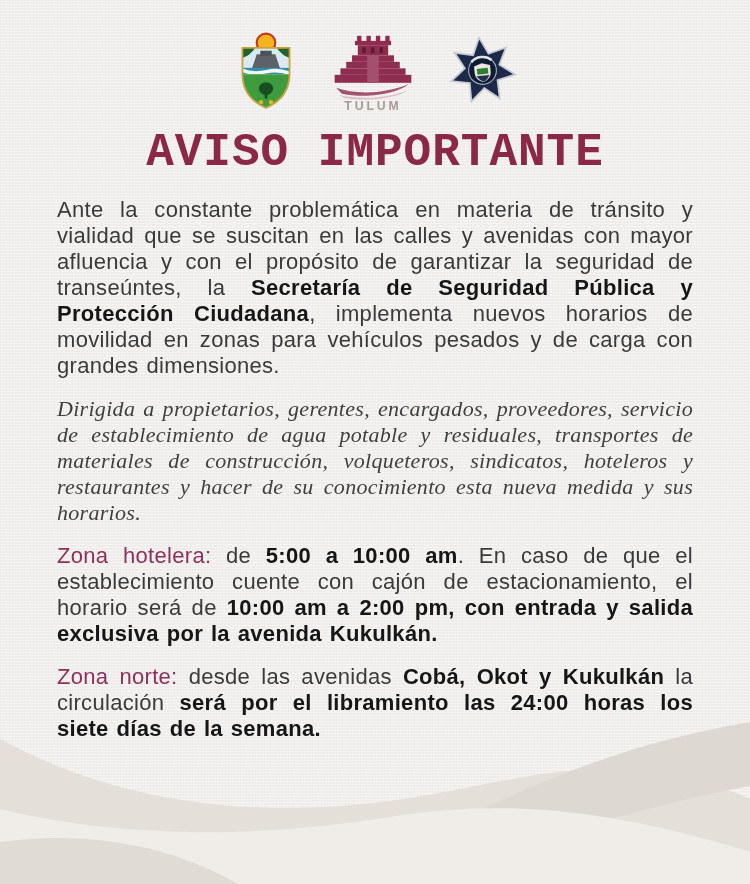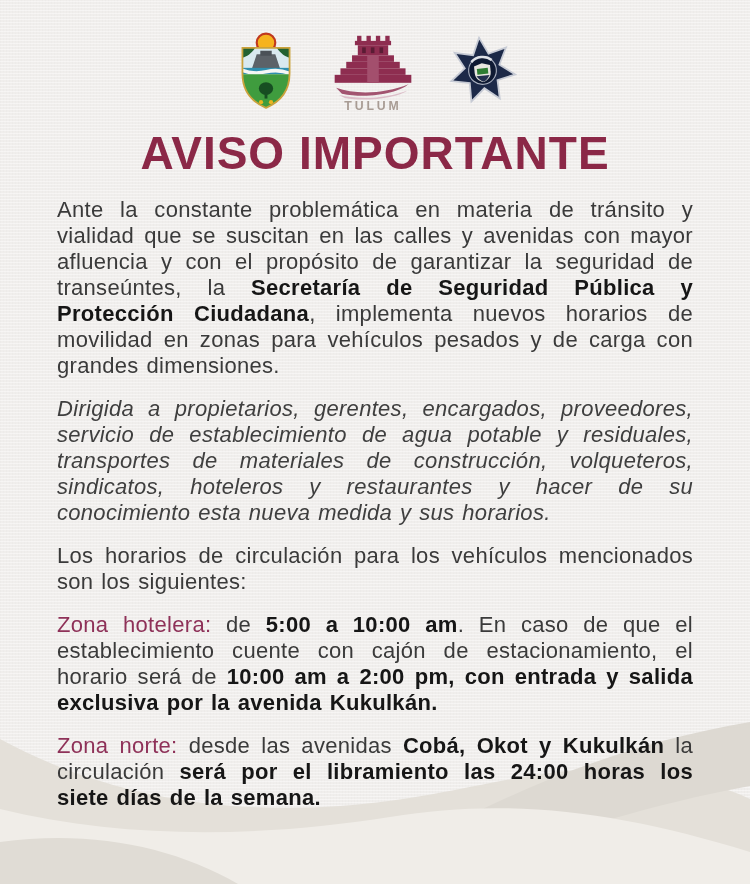--- a/index.html
+++ b/index.html
@@ -16,31 +16,32 @@
       #f2f0ee;
   }
   .waves{position:absolute;left:0;bottom:0;width:750px;height:200px;z-index:0;}
   .content{position:relative;z-index:1;padding:30px 57px 0 57px;}
   .logos{display:flex;justify-content:center;align-items:center;gap:24px;height:80px;}
   .logo{display:block;}
   .title{
     text-align:center;margin:18px 0 2px 0;
     font-size:46px;line-height:1.12;font-weight:bold;letter-spacing:1px;
     color:#8b2847;
+    font-family:Liberation Mono, monospace;
   }
   .para{
     margin:17px 0 0 0;text-align:justify;
     font-size:22px;line-height:26px;letter-spacing:0.3px;word-spacing:1.5px;
     color:#3a3a3a;
   }
   .seg-normal{font-weight:normal;}
   .seg-bold{font-weight:bold;color:#161616;}
   .seg-italic{font-style:italic;color:#3f3f3f;}
   .seg-label{font-weight:normal;color:#8e3158;}
-  .para-italic{font-style:italic;}
+  .para-italic{font-style:italic;font-family:Liberation Serif, serif;}
   .para-bold{font-weight:bold;color:#161616;}
   .tulum-word{font-family:"Liberation Sans", sans-serif;}
 </style>
 </head>
 <body>
 
 <div class="page">
 
   <svg class="waves" viewBox="0 0 750 200" preserveAspectRatio="none" aria-hidden="true">
     <path d="M0,55 C110,115 230,130 340,122 C470,113 540,75 650,88 C690,93 725,103 750,115 L750,200 L0,200 Z" fill="#e4e0d9"></path>
@@ -111,21 +112,20 @@
         </g>
       </svg>
     </div>
 
     <h1 class="title">AVISO IMPORTANTE</h1>
 
     <p class="para"><span class="seg-normal">Ante la constante problemática en materia de tránsito y vialidad que se suscitan en las calles y avenidas con mayor afluencia y con el propósito de garantizar la seguridad de transeúntes, la </span><span class="seg-bold">Secretaría de Seguridad Pública y Protección Ciudadana</span><span class="seg-normal">, implementa nuevos horarios de movilidad en zonas para vehículos pesados y de carga con grandes dimensiones.</span></p>
 
     <p class="para para-italic"><span class="seg-italic">Dirigida a propietarios, gerentes, encargados, proveedores, servicio de establecimiento de agua potable y residuales, transportes de materiales de construcción, volqueteros, sindicatos, hoteleros y restaurantes y hacer de su conocimiento esta nueva medida y sus horarios.</span></p>
 
-    <p class="para"><span class="seg-normal">Los horarios de circulación para los vehículos mencionados son los siguientes:</span></p>
 
     <p class="para"><span class="seg-label">Zona hotelera:</span><span class="seg-normal"> de </span><span class="seg-bold">5:00 a 10:00 am</span><span class="seg-normal">. En caso de que el establecimiento cuente con cajón de estacionamiento, el horario será de </span><span class="seg-bold">10:00 am a 2:00 pm, con entrada y salida exclusiva por la avenida Kukulkán.</span></p>
 
     <p class="para"><span class="seg-label">Zona norte:</span><span class="seg-normal"> desde las avenidas </span><span class="seg-bold">Cobá, Okot y Kukulkán</span><span class="seg-normal"> la circulación </span><span class="seg-bold">será por el libramiento las 24:00 horas los siete días de la semana.</span></p>
 
 
 
   </div>
 </div>
 

